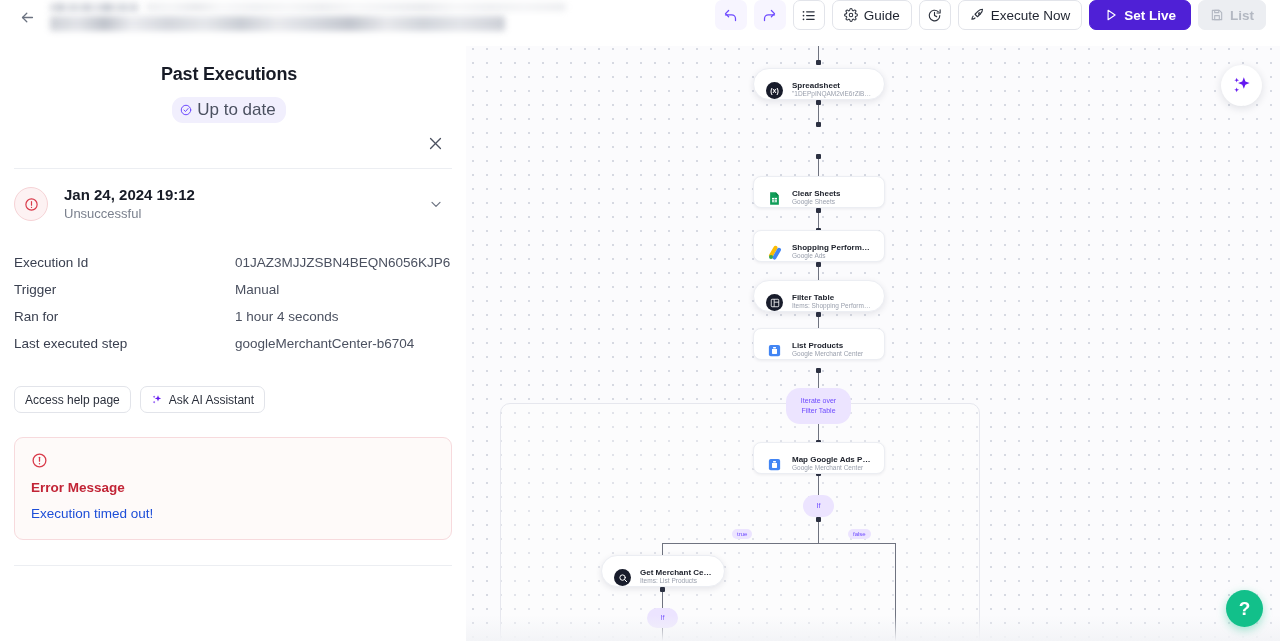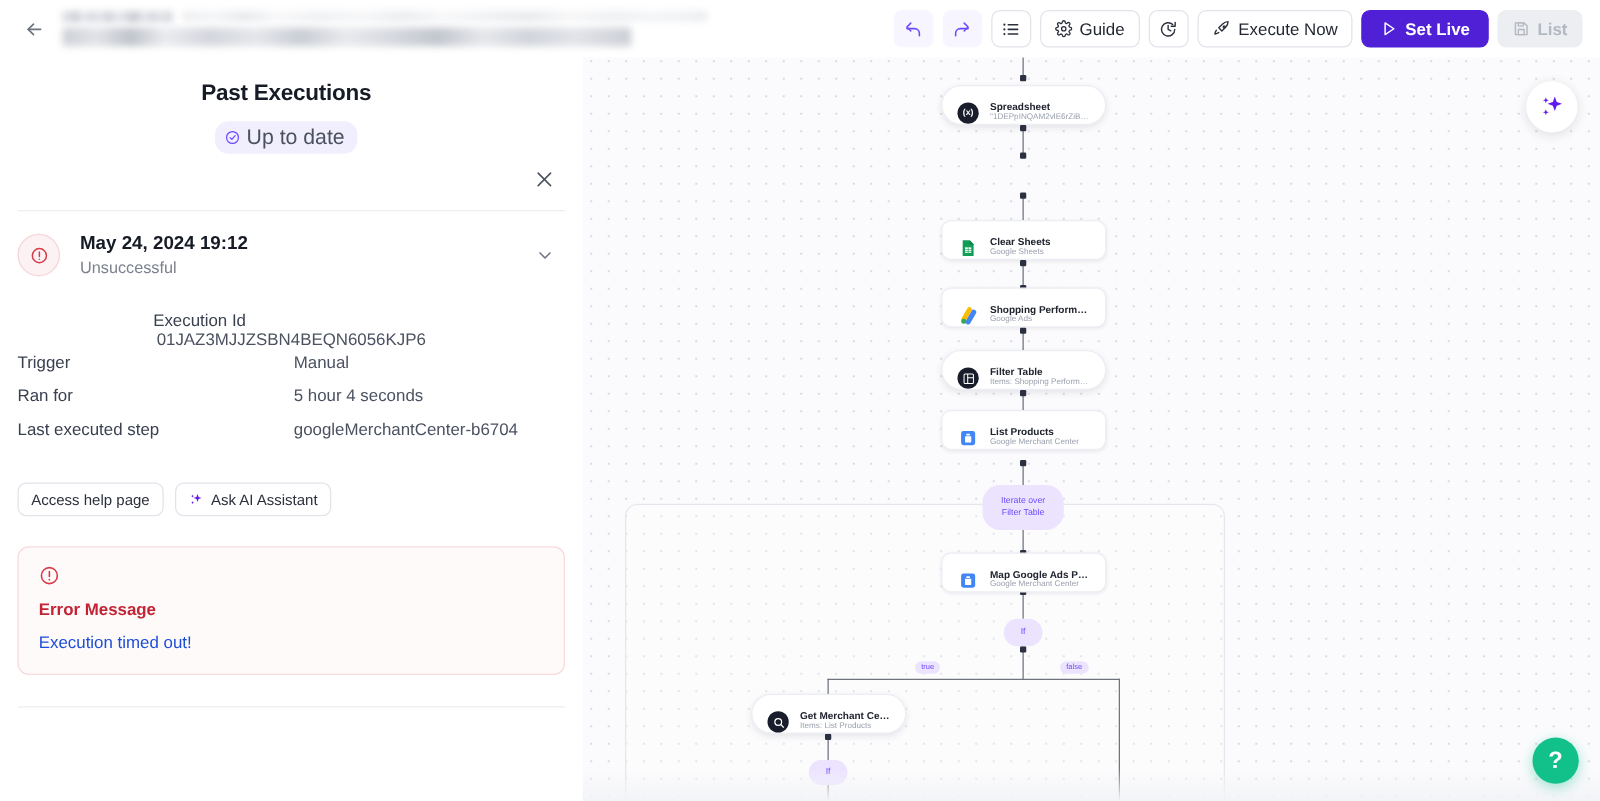--- a/index.html
+++ b/index.html
@@ -9,21 +9,21 @@
     font-family: "Liberation Sans", sans-serif;
     background: #ffffff;
     color: #1f2430;
   }
   #app { position: relative; width: 1280px; height: 641px; overflow: hidden; }
 
   
   .topbar {
     position: absolute; top: 0; left: 0; width: 1280px; height: 46px;
     background: #ffffff; z-index: 40;
-    display: flex; align-items: center;
+    display: flex; align-items: flex-start;
   }
   .topbar-left { display: flex; align-items: center; padding-left: 14px; gap: 10px; flex: 0 0 auto; }
   .back-arrow {
     width: 26px; height: 26px; display: flex; align-items: center; justify-content: center;
     color: #6b7280; cursor: pointer; border-radius: 6px;
   }
   .blur-block { position: relative; width: 455px; height: 34px; }
   .blur-line {
     position: absolute; left: 0;
     background: linear-gradient(90deg,#c9ccd3 0%,#dfe1e6 6%,#b9bdc6 12%,#e9eaee 18%,
@@ -142,21 +142,21 @@
     color: #d93a4a; flex: 0 0 34px;
   }
   .exec-date { font-size: 15px; font-weight: bold; color: #171b26; line-height: 1.35; }
   .exec-status { font-size: 13px; color: #7b818e; line-height: 1.4; }
   .exec-chevron { margin-left: auto; color: #6b7280; cursor: pointer; display:flex; }
 
   .kv { padding: 0 14px; }
   .kv-row { display: flex; align-items: center; height: 27px; font-size: 13.5px; }
   .kv-key { width: 221px; color: #3a4050; }
   .kv-val { color: #4b5160; }
-  .kv-row:first-child { margin-top: 26px; flex-direction: column; }
+  .kv-row:first-child { margin-top: 26px; }
 
   .pbtns { display: flex; gap: 9px; padding: 0 14px; margin-top: 29px; }
   .pbtn {
     border: 1px solid #e2e4ea; background: #fff; border-radius: 7px; height: 27px;
     display: flex; align-items: center; gap: 6px; padding: 0 10px;
     font-size: 12px; color: #2b303c; cursor: pointer; white-space: nowrap;
   }
   .errbox {
     margin: 24px 14px 0 14px; border: 1px solid #f7dadd; background: #fefaf9;
     border-radius: 9px; padding: 14px 16px 18px 16px;
@@ -433,42 +433,42 @@
 
     <div class="exec-head">
       <div class="exec-ring">
         <svg width="15" height="15" viewBox="0 0 24 24" fill="none" stroke="currentColor" stroke-width="1.9" stroke-linecap="round">
             <circle cx="12" cy="12" r="9"></circle>
             <line x1="12" y1="7.5" x2="12" y2="13"></line>
             <circle cx="12" cy="16.6" r="1" fill="currentColor" stroke="none"></circle>
           </svg>
       </div>
       <div>
-        <div class="exec-date">May 24, 2024 19:12</div>
+        <div class="exec-date">Jan 24, 2024 19:12</div>
         <div class="exec-status">Unsuccessful</div>
       </div>
       <div class="exec-chevron">
         <svg width="16" height="16" viewBox="0 0 24 24" fill="none" stroke="currentColor" stroke-width="1.8" stroke-linecap="round" stroke-linejoin="round">
             <polyline points="6 9.5 12 15.5 18 9.5"></polyline>
           </svg>
       </div>
     </div>
 
     <div class="kv">
       <div class="kv-row">
         <div class="kv-key">Execution Id</div>
         <div class="kv-val">01JAZ3MJJZSBN4BEQN6056KJP6</div>
       </div>
       <div class="kv-row">
         <div class="kv-key">Trigger</div>
         <div class="kv-val">Manual</div>
       </div>
       <div class="kv-row">
         <div class="kv-key">Ran for</div>
-        <div class="kv-val">5 hour 4 seconds</div>
+        <div class="kv-val">1 hour 4 seconds</div>
       </div>
       <div class="kv-row">
         <div class="kv-key">Last executed step</div>
         <div class="kv-val">googleMerchantCenter-b6704</div>
       </div>
     </div>
 
     <div class="pbtns">
       <div class="pbtn">
         <span>Access help page</span>

